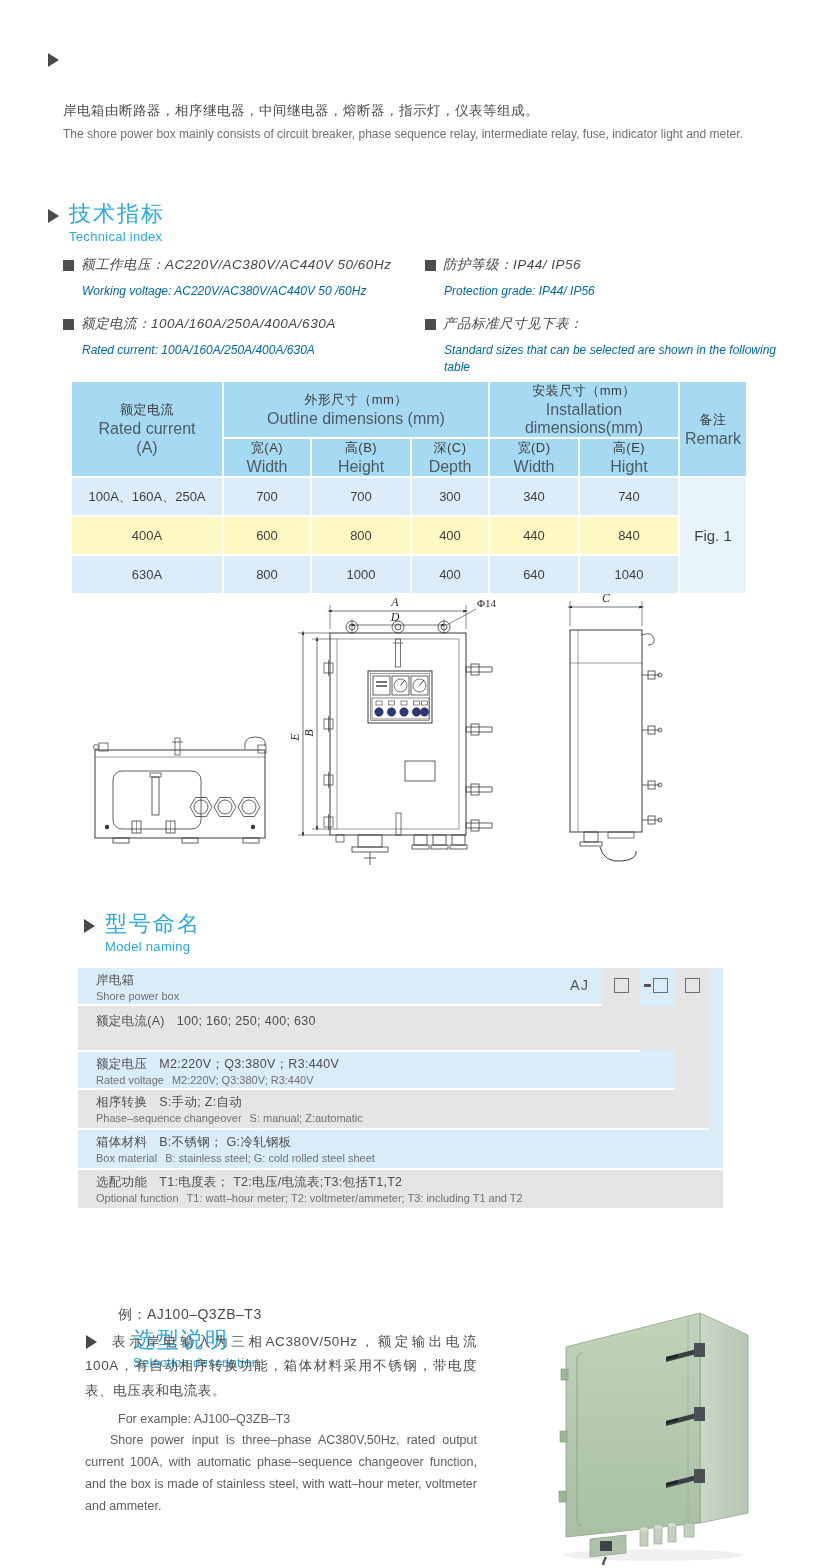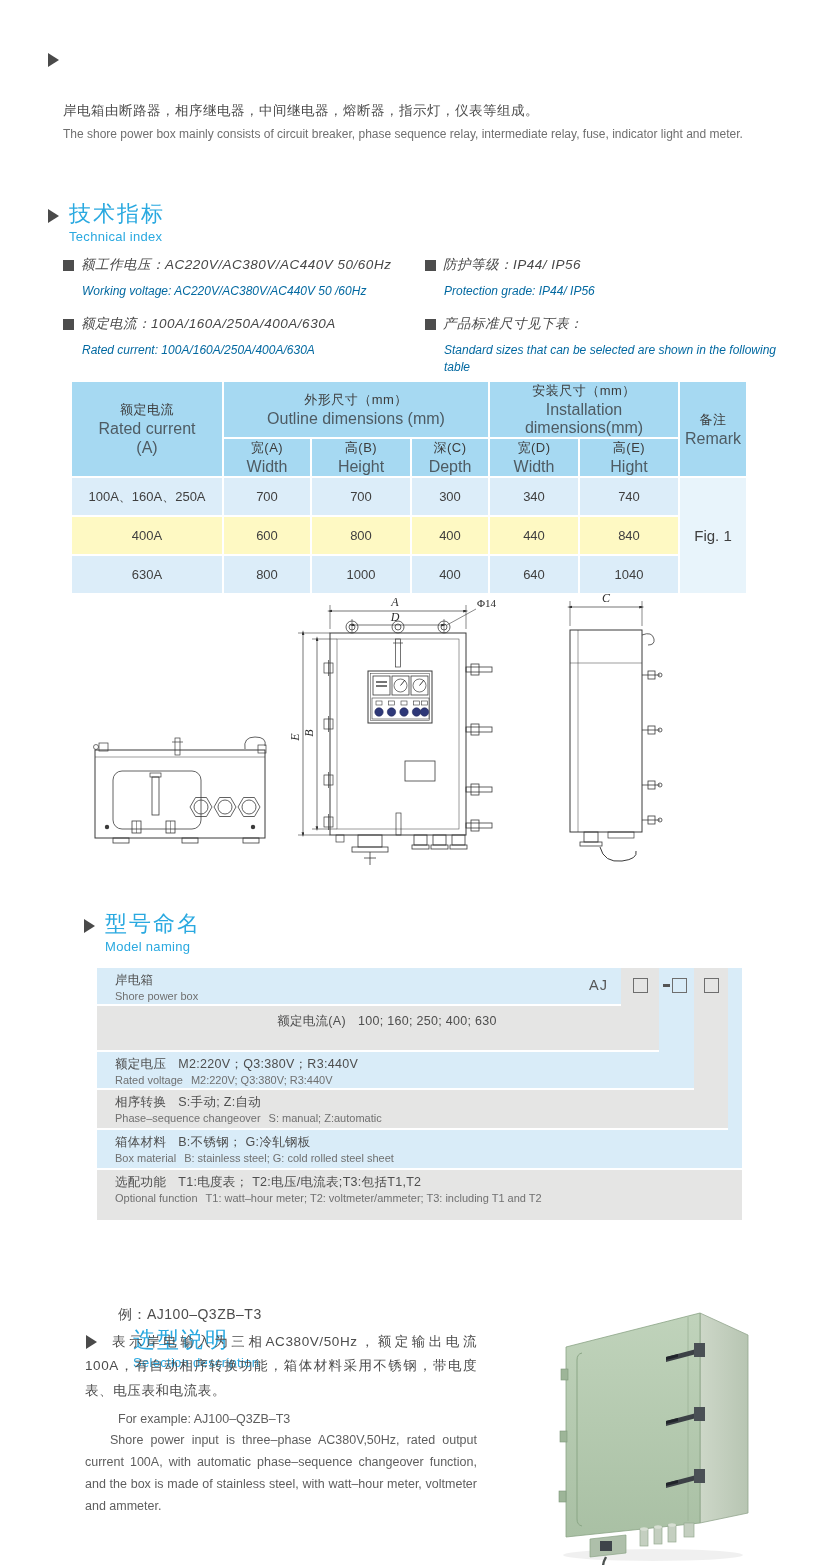--- a/index.html
+++ b/index.html
@@ -30,21 +30,21 @@
   td.th .cn{font-size:13px;letter-spacing:0.5px;}
   td.th .en{font-size:16px;color:#4e5b63;margin-top:1px;}
   tr.hr1 td{height:38px;}
   tr.hr2 td{height:30px;}
   td.bd{font-size:13px;color:#3f3f3f;height:37px;}
   .rb1{background:#dcedf9;}
   .rb2{background:#fef9c3;}
   td.remark-cell{background:#e8f4fb;font-size:15px;color:#3f3f3f;}
 
   
-  .nmt{position:absolute;top:968px;left:97px;width:645px;height:240px;}
+  .nmt{position:absolute;top:968px;left:78px;width:645px;height:240px;}
   .nstrip{position:absolute;top:0;}
   .nrow{position:absolute;left:0;box-sizing:border-box;padding:4px 0 0 18px;}
   .blueband{background:#d9ecf8;}
   .grayband{background:#e5e5e4;}
   .nl-cn{font-size:12.5px;color:#4e4e4e;line-height:17px;letter-spacing:0.3px;}
   .nl-en{font-size:11px;color:#707070;line-height:15px;}
   .nl-cn .val{margin-left:12px;}
   .nl-en .val{margin-left:8px;}
   .code-prefix{position:absolute;font-size:14.5px;color:#565656;letter-spacing:1px;}
   .code-box{position:absolute;width:13px;height:13px;border:1.5px solid #6e6e6e;background:transparent;}
@@ -374,36 +374,36 @@
 
     <div class="nstrip grayband" style="left:524px;width:38px;height:38px;"></div>
     <div class="nstrip blueband" style="left:562px;width:35px;height:84px;"></div>
     <div class="nstrip grayband" style="left:597px;width:34px;height:122px;"></div>
     <div class="nstrip blueband" style="left:631px;width:14px;height:162px;"></div>
 
     <div class="nrow blueband" style="top:0;height:36px;width:524px;">
       <div class="nl-cn"><span>岸电箱</span><span class="val"></span></div>
       <div class="nl-en"><span>Shore power box</span><span class="val"></span></div>
     </div>
-    <div class="nrow grayband" style="top:38px;height:44px;width:562px;padding-top:7px;text-align:center;">
+    <div class="nrow grayband" style="top:38px;height:44px;width:630px;padding-top:7px;">
       <div class="nl-cn"><span>额定电流(A)</span><span class="val">100; 160; 250; 400; 630</span></div>
     </div>
     <div class="nrow blueband" style="top:84px;height:36px;width:597px;">
       <div class="nl-cn"><span>额定电压</span><span class="val">M2:220V；Q3:380V；R3:440V</span></div>
       <div class="nl-en"><span>Rated voltage</span><span class="val">M2:220V;  Q3:380V;  R3:440V</span></div>
     </div>
     <div class="nrow grayband" style="top:122px;height:38px;width:631px;">
       <div class="nl-cn"><span>相序转换</span><span class="val">S:手动; Z:自动</span></div>
       <div class="nl-en"><span>Phase–sequence changeover</span><span class="val">S: manual;  Z:automatic</span></div>
     </div>
     <div class="nrow blueband" style="top:162px;height:38px;width:645px;">
       <div class="nl-cn"><span>箱体材料</span><span class="val">B:不锈钢；  G:冷轧钢板</span></div>
       <div class="nl-en"><span>Box material</span><span class="val">B: stainless steel; G: cold rolled steel sheet</span></div>
     </div>
-    <div class="nrow grayband" style="top:202px;height:50px;width:645px;">
+    <div class="nrow grayband" style="top:202px;height:38px;width:645px;">
       <div class="nl-cn"><span>选配功能</span><span class="val">T1:电度表； T2:电压/电流表;T3:包括T1,T2</span></div>
       <div class="nl-en"><span>Optional function</span><span class="val">T1: watt–hour meter; T2: voltmeter/ammeter; T3: including T1 and T2</span></div>
     </div>
 
     <span class="code-prefix" style="left:492px;top:9px;">AJ</span>
     <span class="code-box" style="left:536px;top:10px;"></span>
     <span class="code-dash" style="left:566px;top:16px;"></span>
     <span class="code-box" style="left:575px;top:10px;"></span>
     <span class="code-box" style="left:607px;top:10px;"></span>
   </div>

